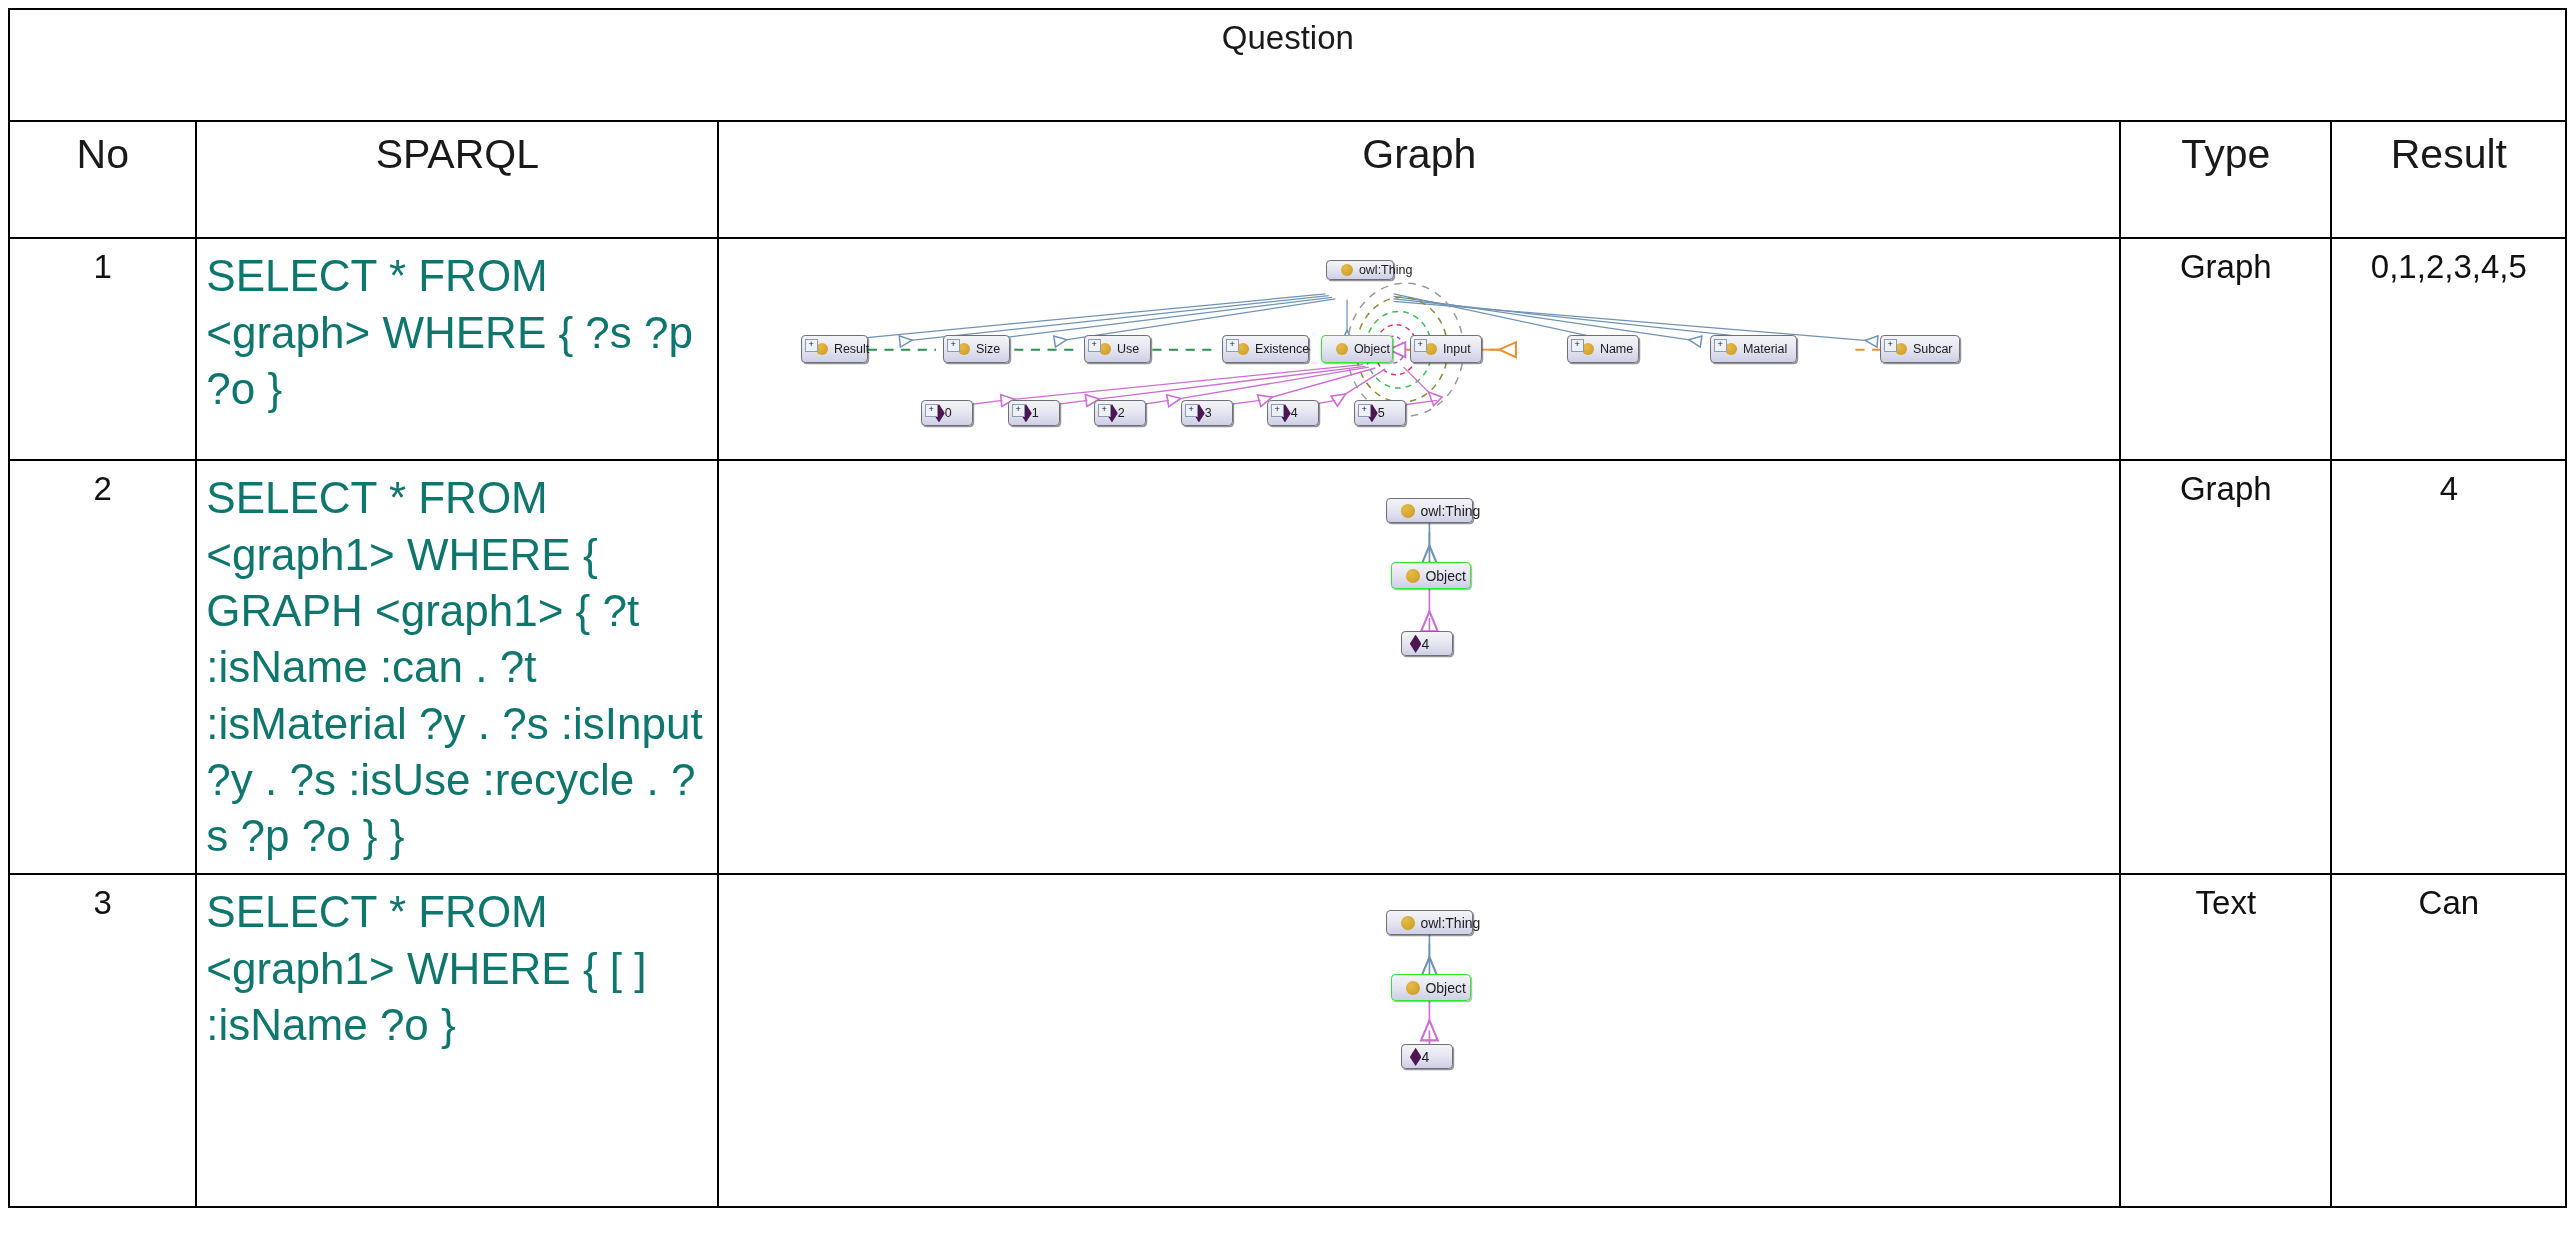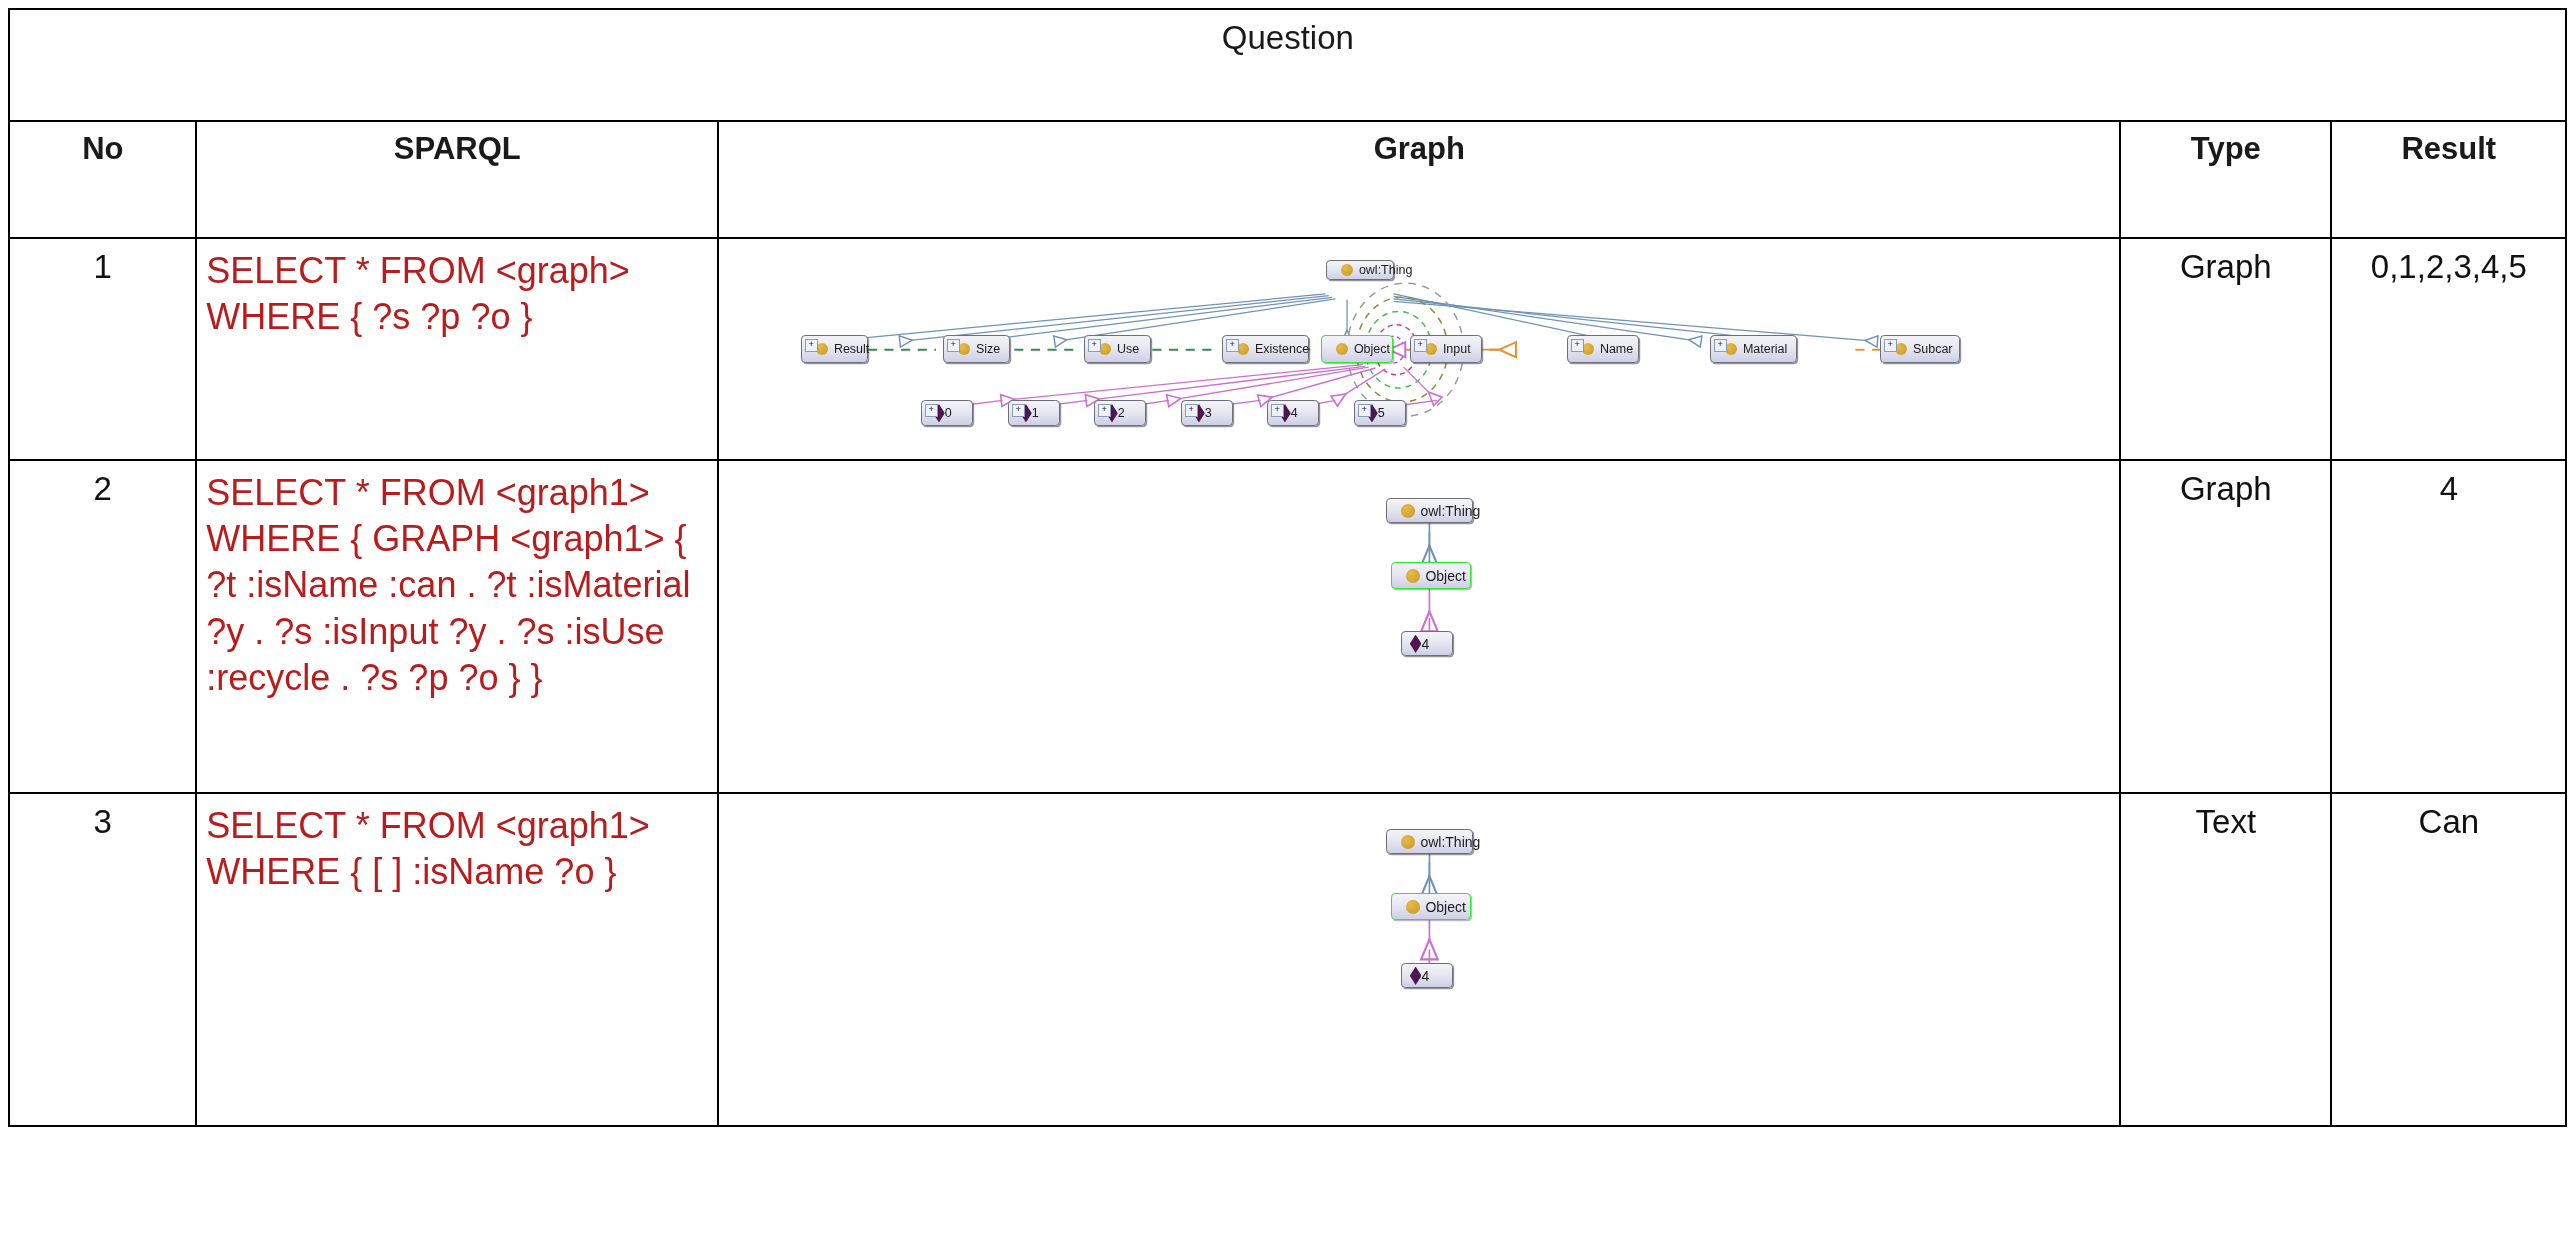--- a/index.html
+++ b/index.html
@@ -38,38 +38,38 @@
     font-size:33px;
     font-weight:bold;
     font-style:italic;
     color:#111;
     height:87px;
     vertical-align:middle;
   }
   .colhdr{
     background:#efefef;
     text-align:center;
-    font-size:31px;
+    font-size:41px;
     color:#1a1a1a;
     height:97px;
     vertical-align:middle;
-    font-weight:bold;
+    font-weight:normal;
   }
   .c-no{width:187px;}
   .c-sparql{width:522px;}
   .c-graph{width:1402px;}
   .c-type{width:211px;}
   .c-result{width:235px;}
 
   td.no-cell{
     text-align:center;font-size:33px;color:#111;
     padding-top:21.6px;
   }
   td.sparql-cell{
-    font-size:36px;color:#b91c1c;line-height:1.28;
+    font-size:44px;color:#0f766e;line-height:1.28;
     padding:18.3px 0 8.3px 15px;
     word-break:break-word;
     white-space:pre-wrap;
   }
   td.type-cell,td.result-cell{
     text-align:center;font-size:33px;color:#111;
     padding-top:21.6px;
   }
   td.graph-cell{position:relative;padding:0;margin-top:24px;}
   .graph-wrap{position:relative;width:100%;height:100%;}

